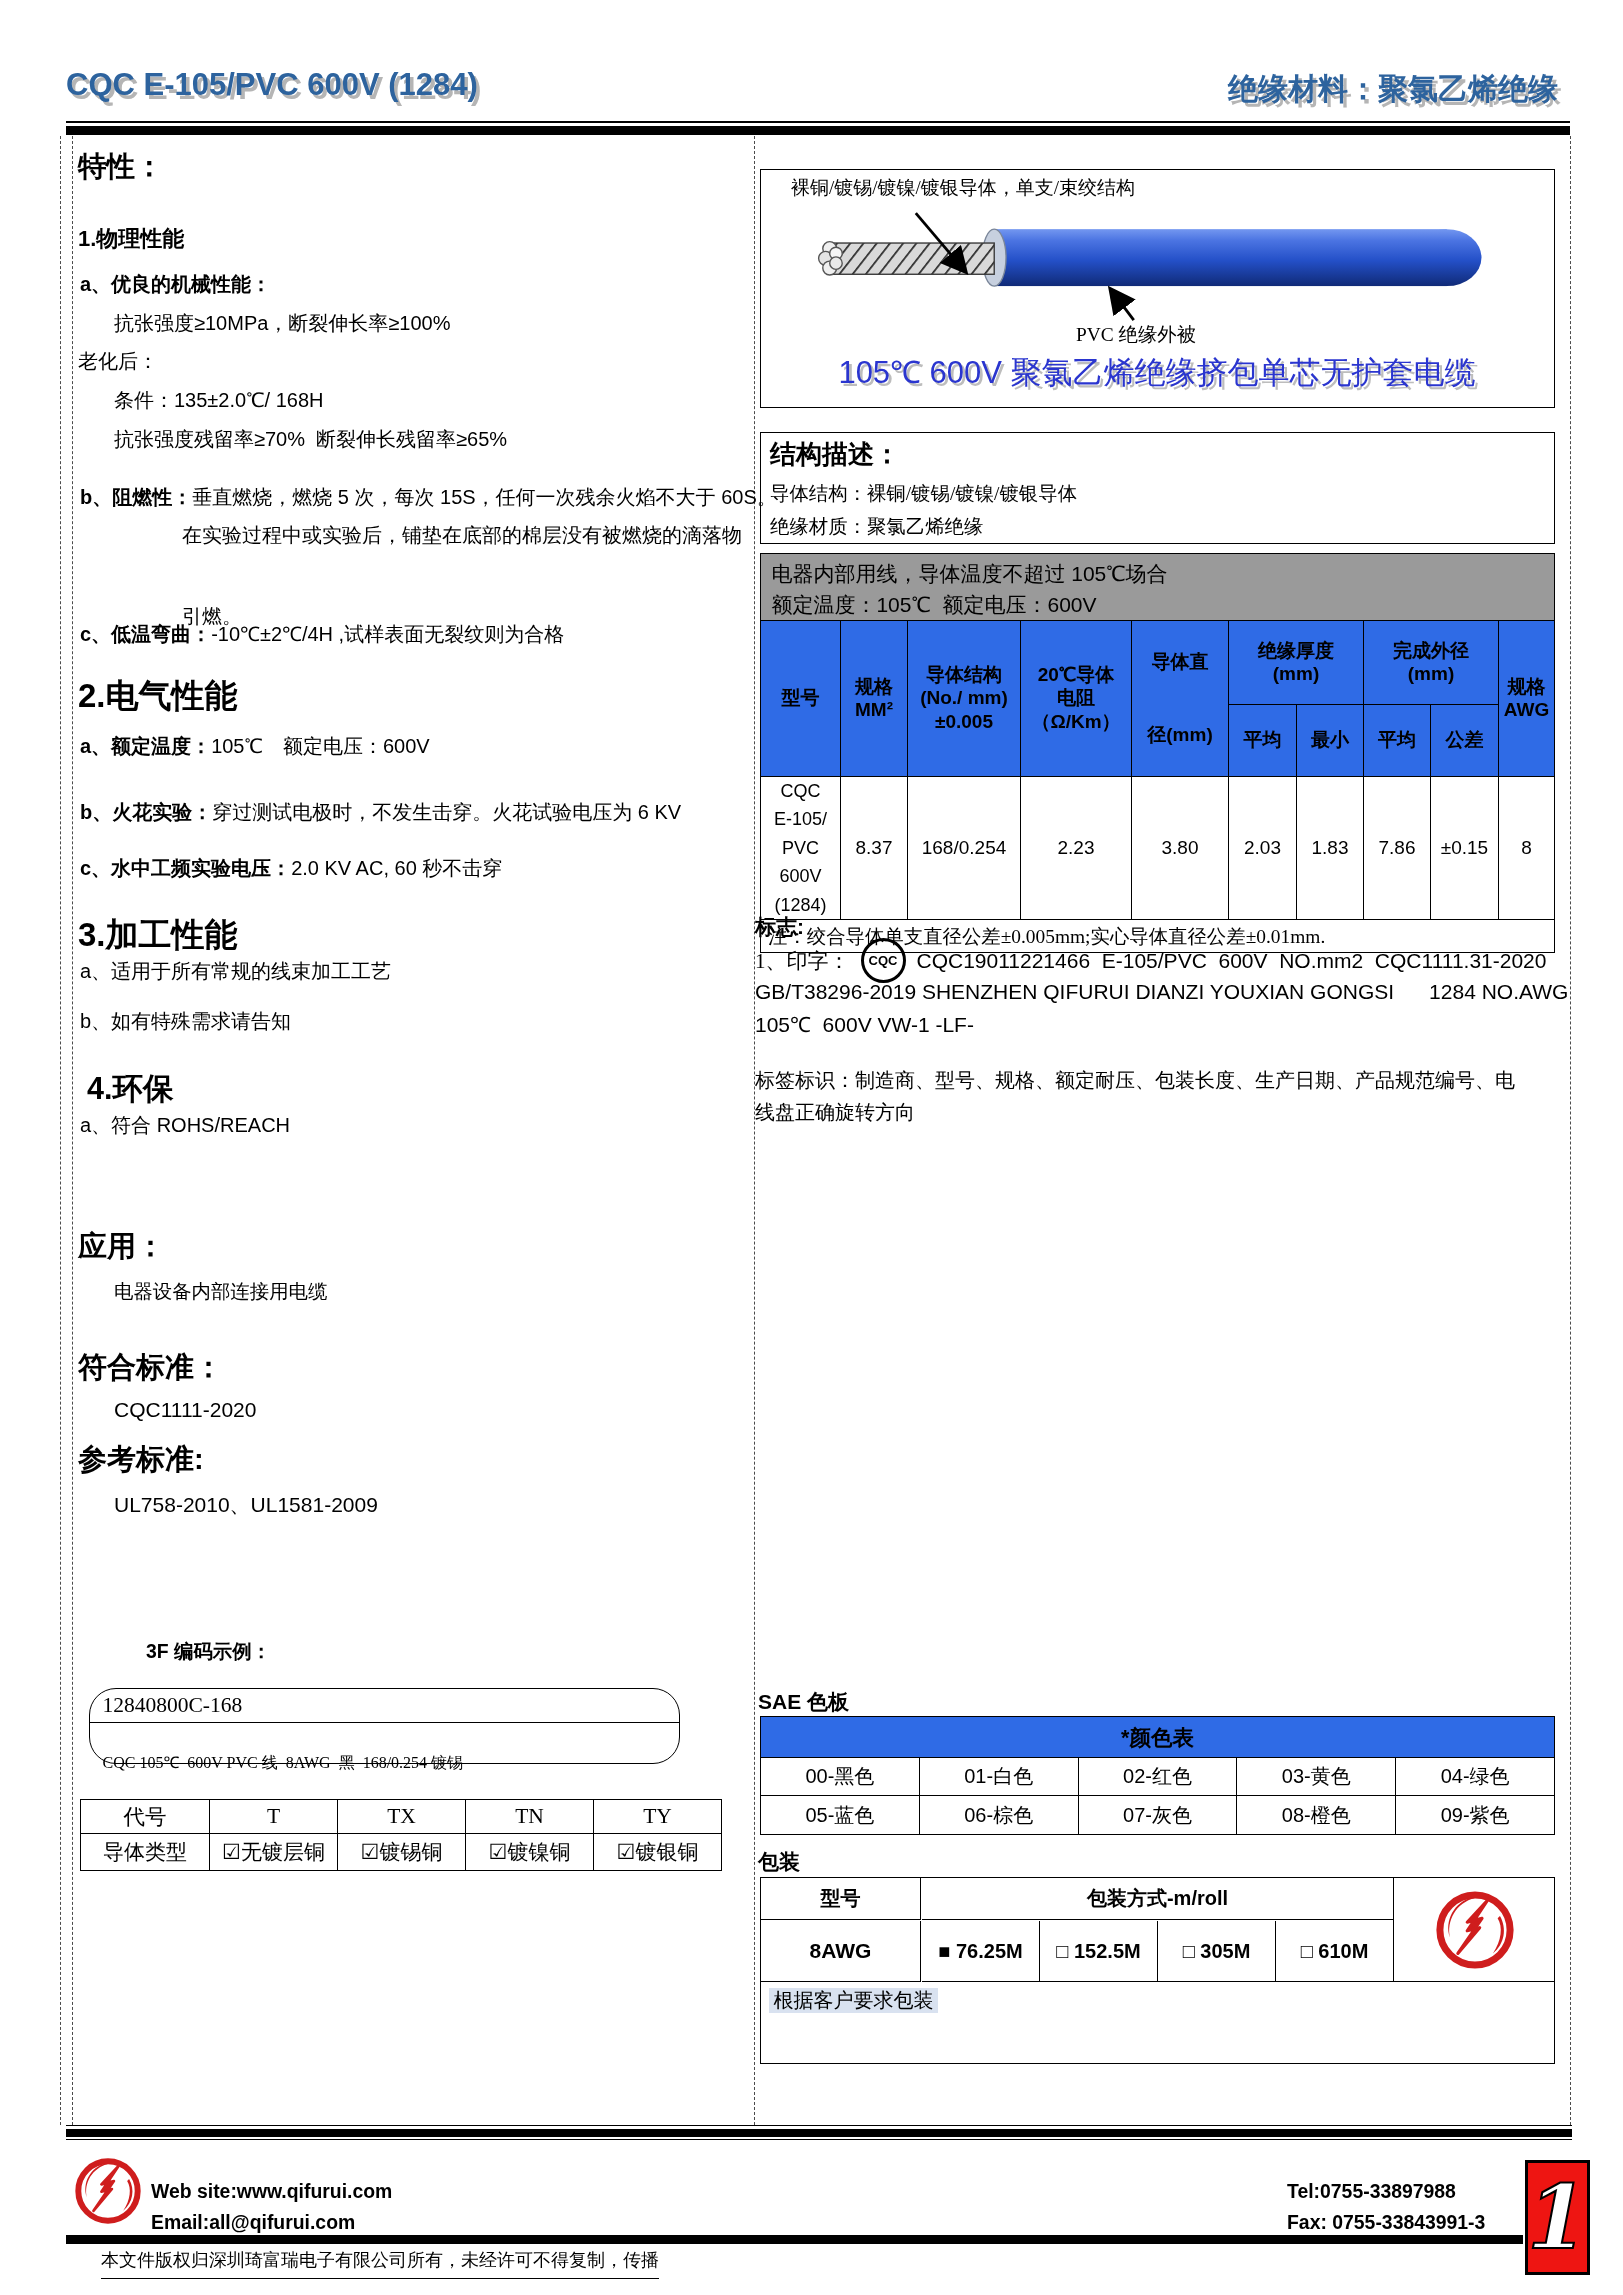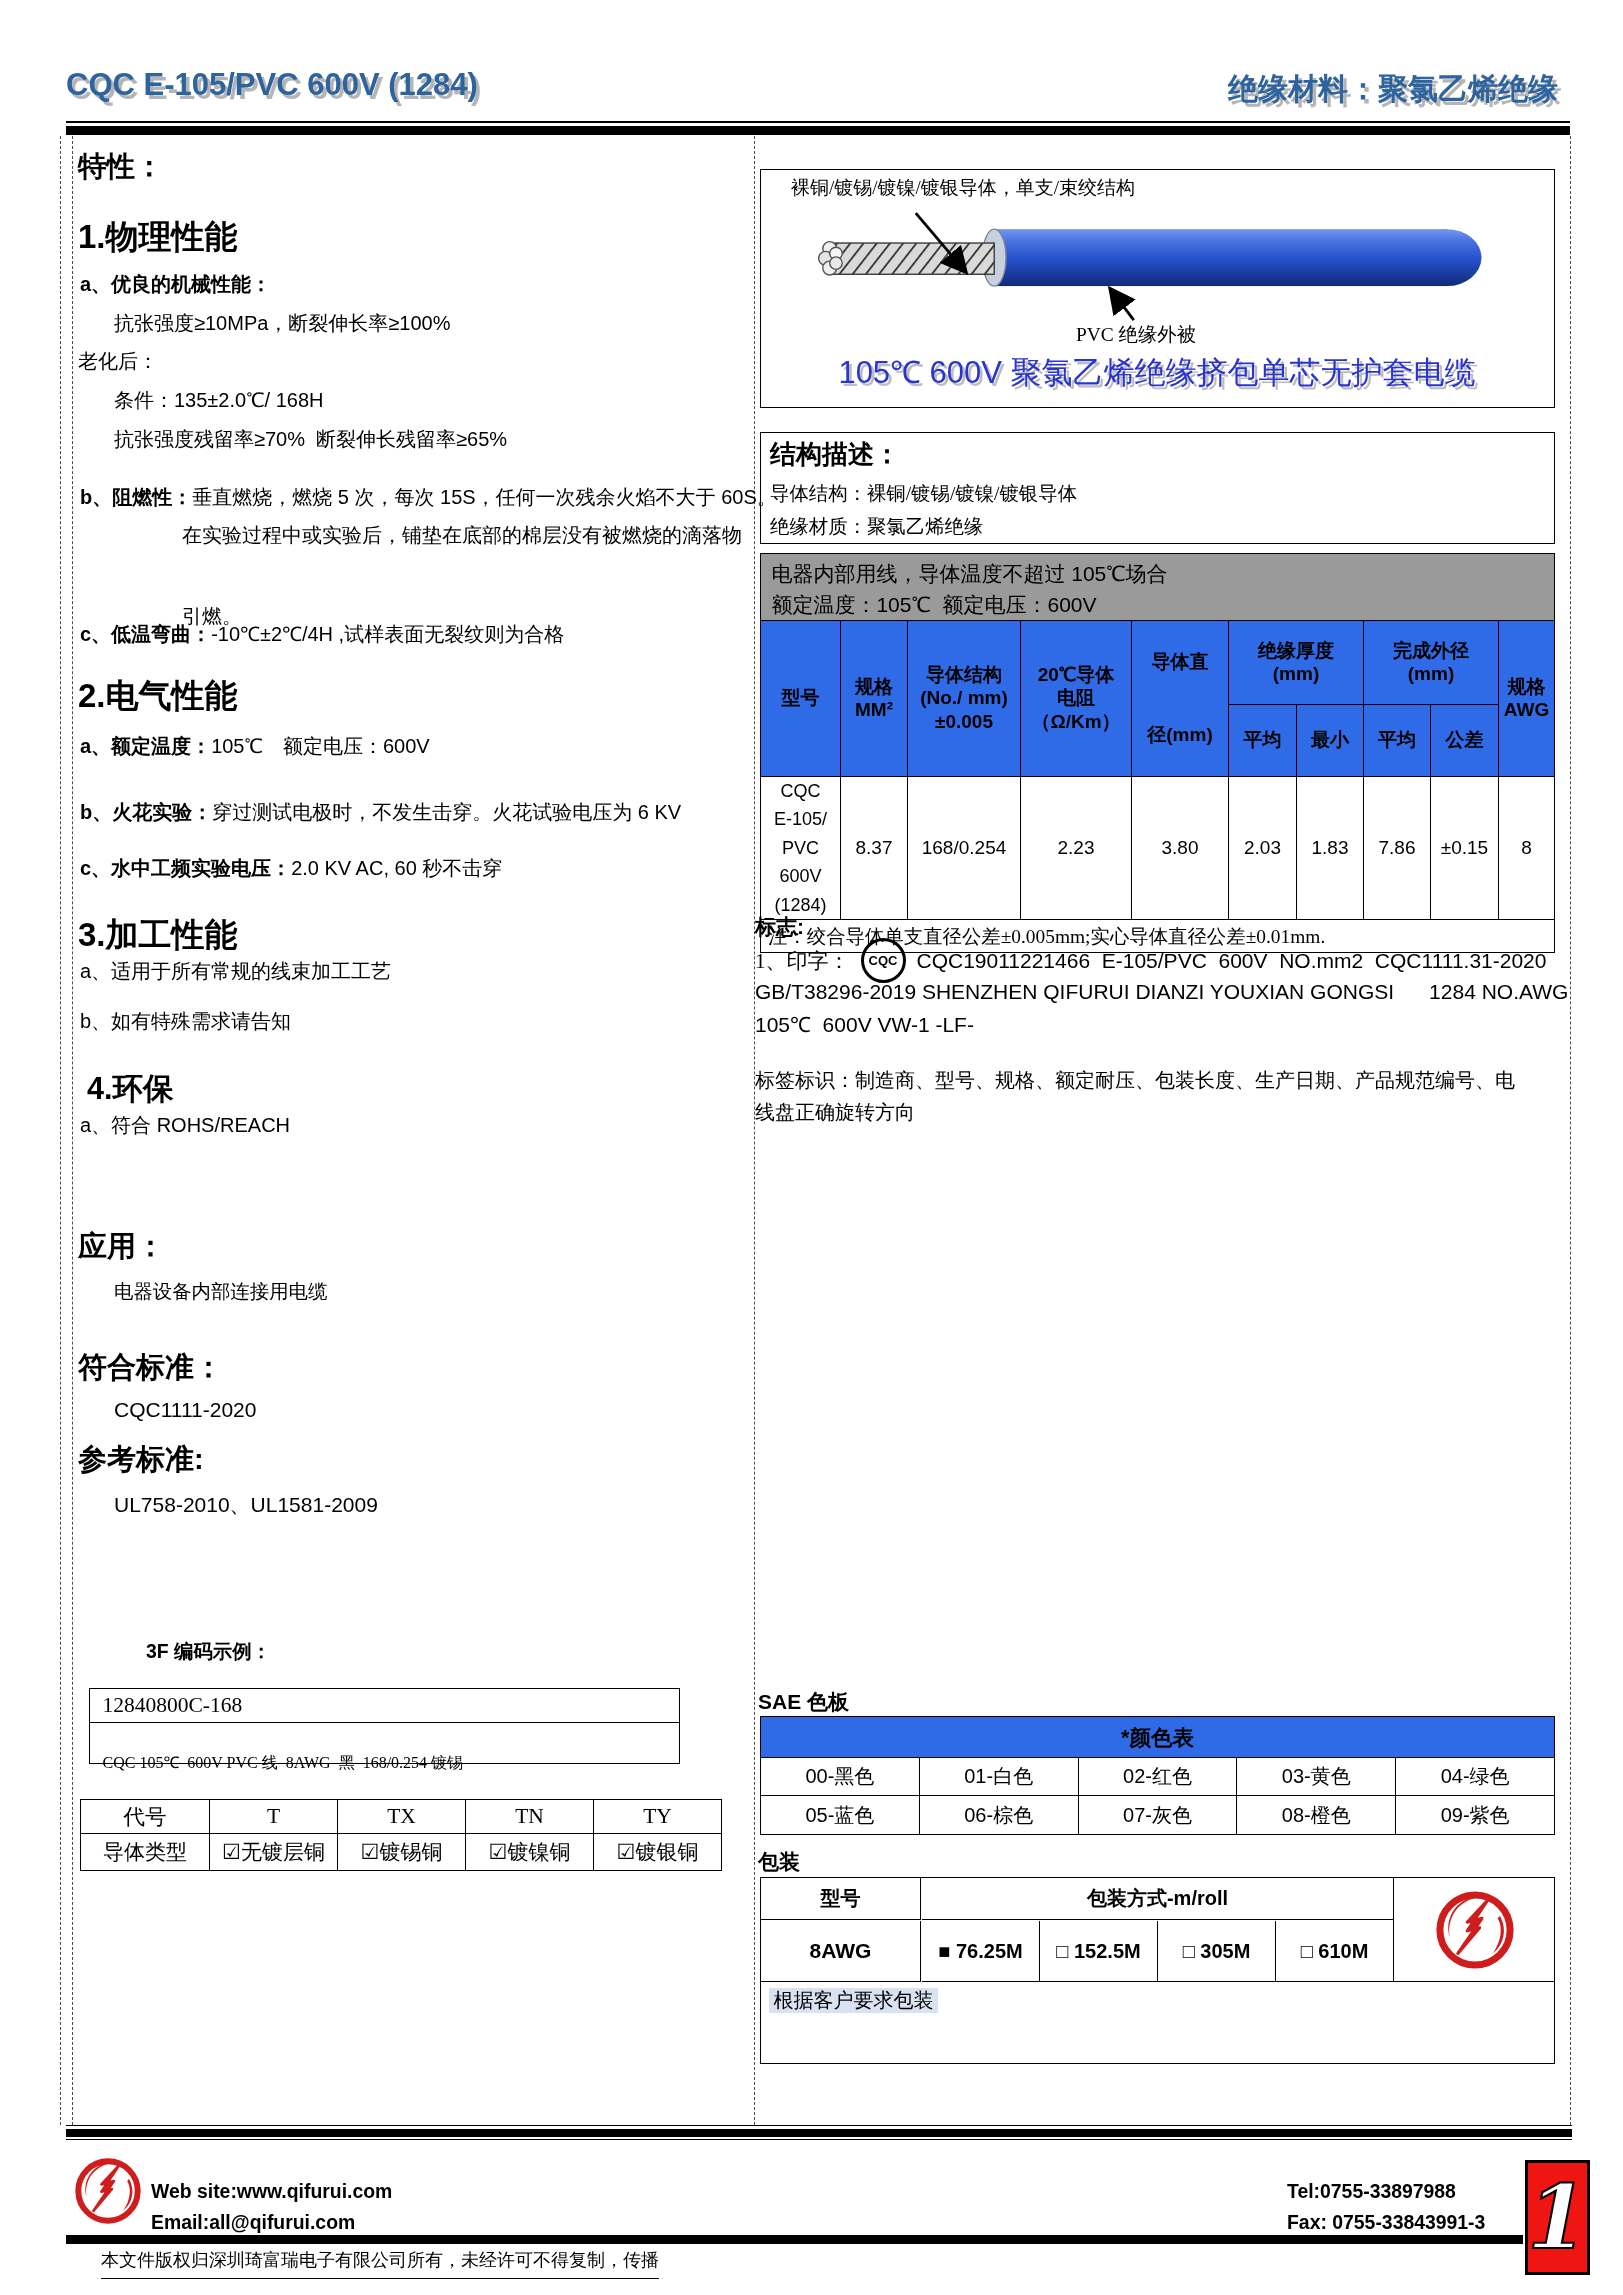--- a/index.html
+++ b/index.html
@@ -41,21 +41,21 @@
   <div class="abs hdr-title" style="left:1228px;top:69px;font-size:30px;">绝缘材料：聚氯乙烯绝缘</div>
   <div class="abs rule" style="left:66px;top:121px;width:1504px;height:2.1px;"></div>
   <div class="abs rule" style="left:66px;top:126px;width:1504px;height:9px;"></div>
 
   <div class="abs vdash" style="left:60px;top:136px;height:1989px;"></div>
   <div class="abs vdash" style="left:72px;top:136px;height:1989px;"></div>
   <div class="abs vdash" style="left:754px;top:136px;height:1989px;"></div>
   <div class="abs vdash" style="left:1570px;top:136px;height:1989px;"></div>
 
   <div class="abs b" style="left:78px;top:148px;font-size:28.5px;">特性：</div>
-  <div class="abs b" style="left:78px;top:215px;font-size:33px;">1.物理性能</div>
+  <div class="abs b" style="left:78px;top:224px;font-size:22px;">1.物理性能</div>
   <div class="abs b" style="left:80px;top:271px;font-size:20px;">a、优良的机械性能：</div>
   <div class="abs" style="left:114px;top:310px;font-size:20px;">抗张强度≥10MPa，断裂伸长率≥100%</div>
   <div class="abs" style="left:78px;top:348px;font-size:20px;">老化后：</div>
   <div class="abs" style="left:114px;top:387px;font-size:20px;">条件：135±2.0℃/ 168H</div>
   <div class="abs nowrap" style="left:114px;top:426px;font-size:20px;">抗张强度残留率≥70%  断裂伸长残留率≥65%</div>
 
   <div class="abs nowrap" style="left:80px;top:484px;font-size:20px;"><span class="b">b、阻燃性：</span><span>垂直燃烧，燃烧 5 次，每次 15S，任何一次残余火焰不大于 60S。</span></div>
   <div class="abs" style="left:182px;top:522px;font-size:20px;">在实验过程中或实验后，铺垫在底部的棉层没有被燃烧的滴落物</div>
   <div class="abs" style="left:182px;top:559px;font-size:20px;margin-top:44px;">引燃。</div>
 
@@ -76,21 +76,21 @@
   <div class="abs b" style="left:78px;top:1227px;font-size:29px;">应用：</div>
   <div class="abs" style="left:114px;top:1278px;font-size:19.4px;">电器设备内部连接用电缆</div>
 
   <div class="abs b" style="left:78px;top:1348px;font-size:29px;">符合标准：</div>
   <div class="abs" style="left:114px;top:1398px;font-size:21px;">CQC1111-2020</div>
   <div class="abs b" style="left:78px;top:1440px;font-size:29px;">参考标准:</div>
   <div class="abs" style="left:114px;top:1491px;font-size:21px;">UL758-2010、UL1581-2009</div>
 
   <div class="abs b" style="left:146px;top:1638px;font-size:19.4px;">3F 编码示例：</div>
 
-  <div class="abs boxed" style="left:89px;top:1688px;width:591px;height:76px;">
+  <div class="abs boxed" style="left:89px;top:1688px;width:591px;height:76px;border-radius:27px;">
     <div class="serif" style="height:34px;border-bottom:1.4px solid #000;display:flex;align-items:center;padding-left:12.5px;font-size:21.5px;box-sizing:border-box;">
         <span>12840800C-168</span>
       </div>
     <div class="serif nowrap" style="height:39px;display:flex;align-items:center;padding-left:12.5px;font-size:16px;box-sizing:border-box;margin-top:20px;"><span class="nowrap">CQC 105℃  600V PVC 线  8AWG  黑  168/0.254 镀锡</span></div>
   </div>
 
   <table class="grid serif abs" style="left:80px;top:1799px;width:640px;">
     <tbody>
         <tr style="height:34px;font-size:21.5px;">
       <td style="width:129px;">代号</td>

